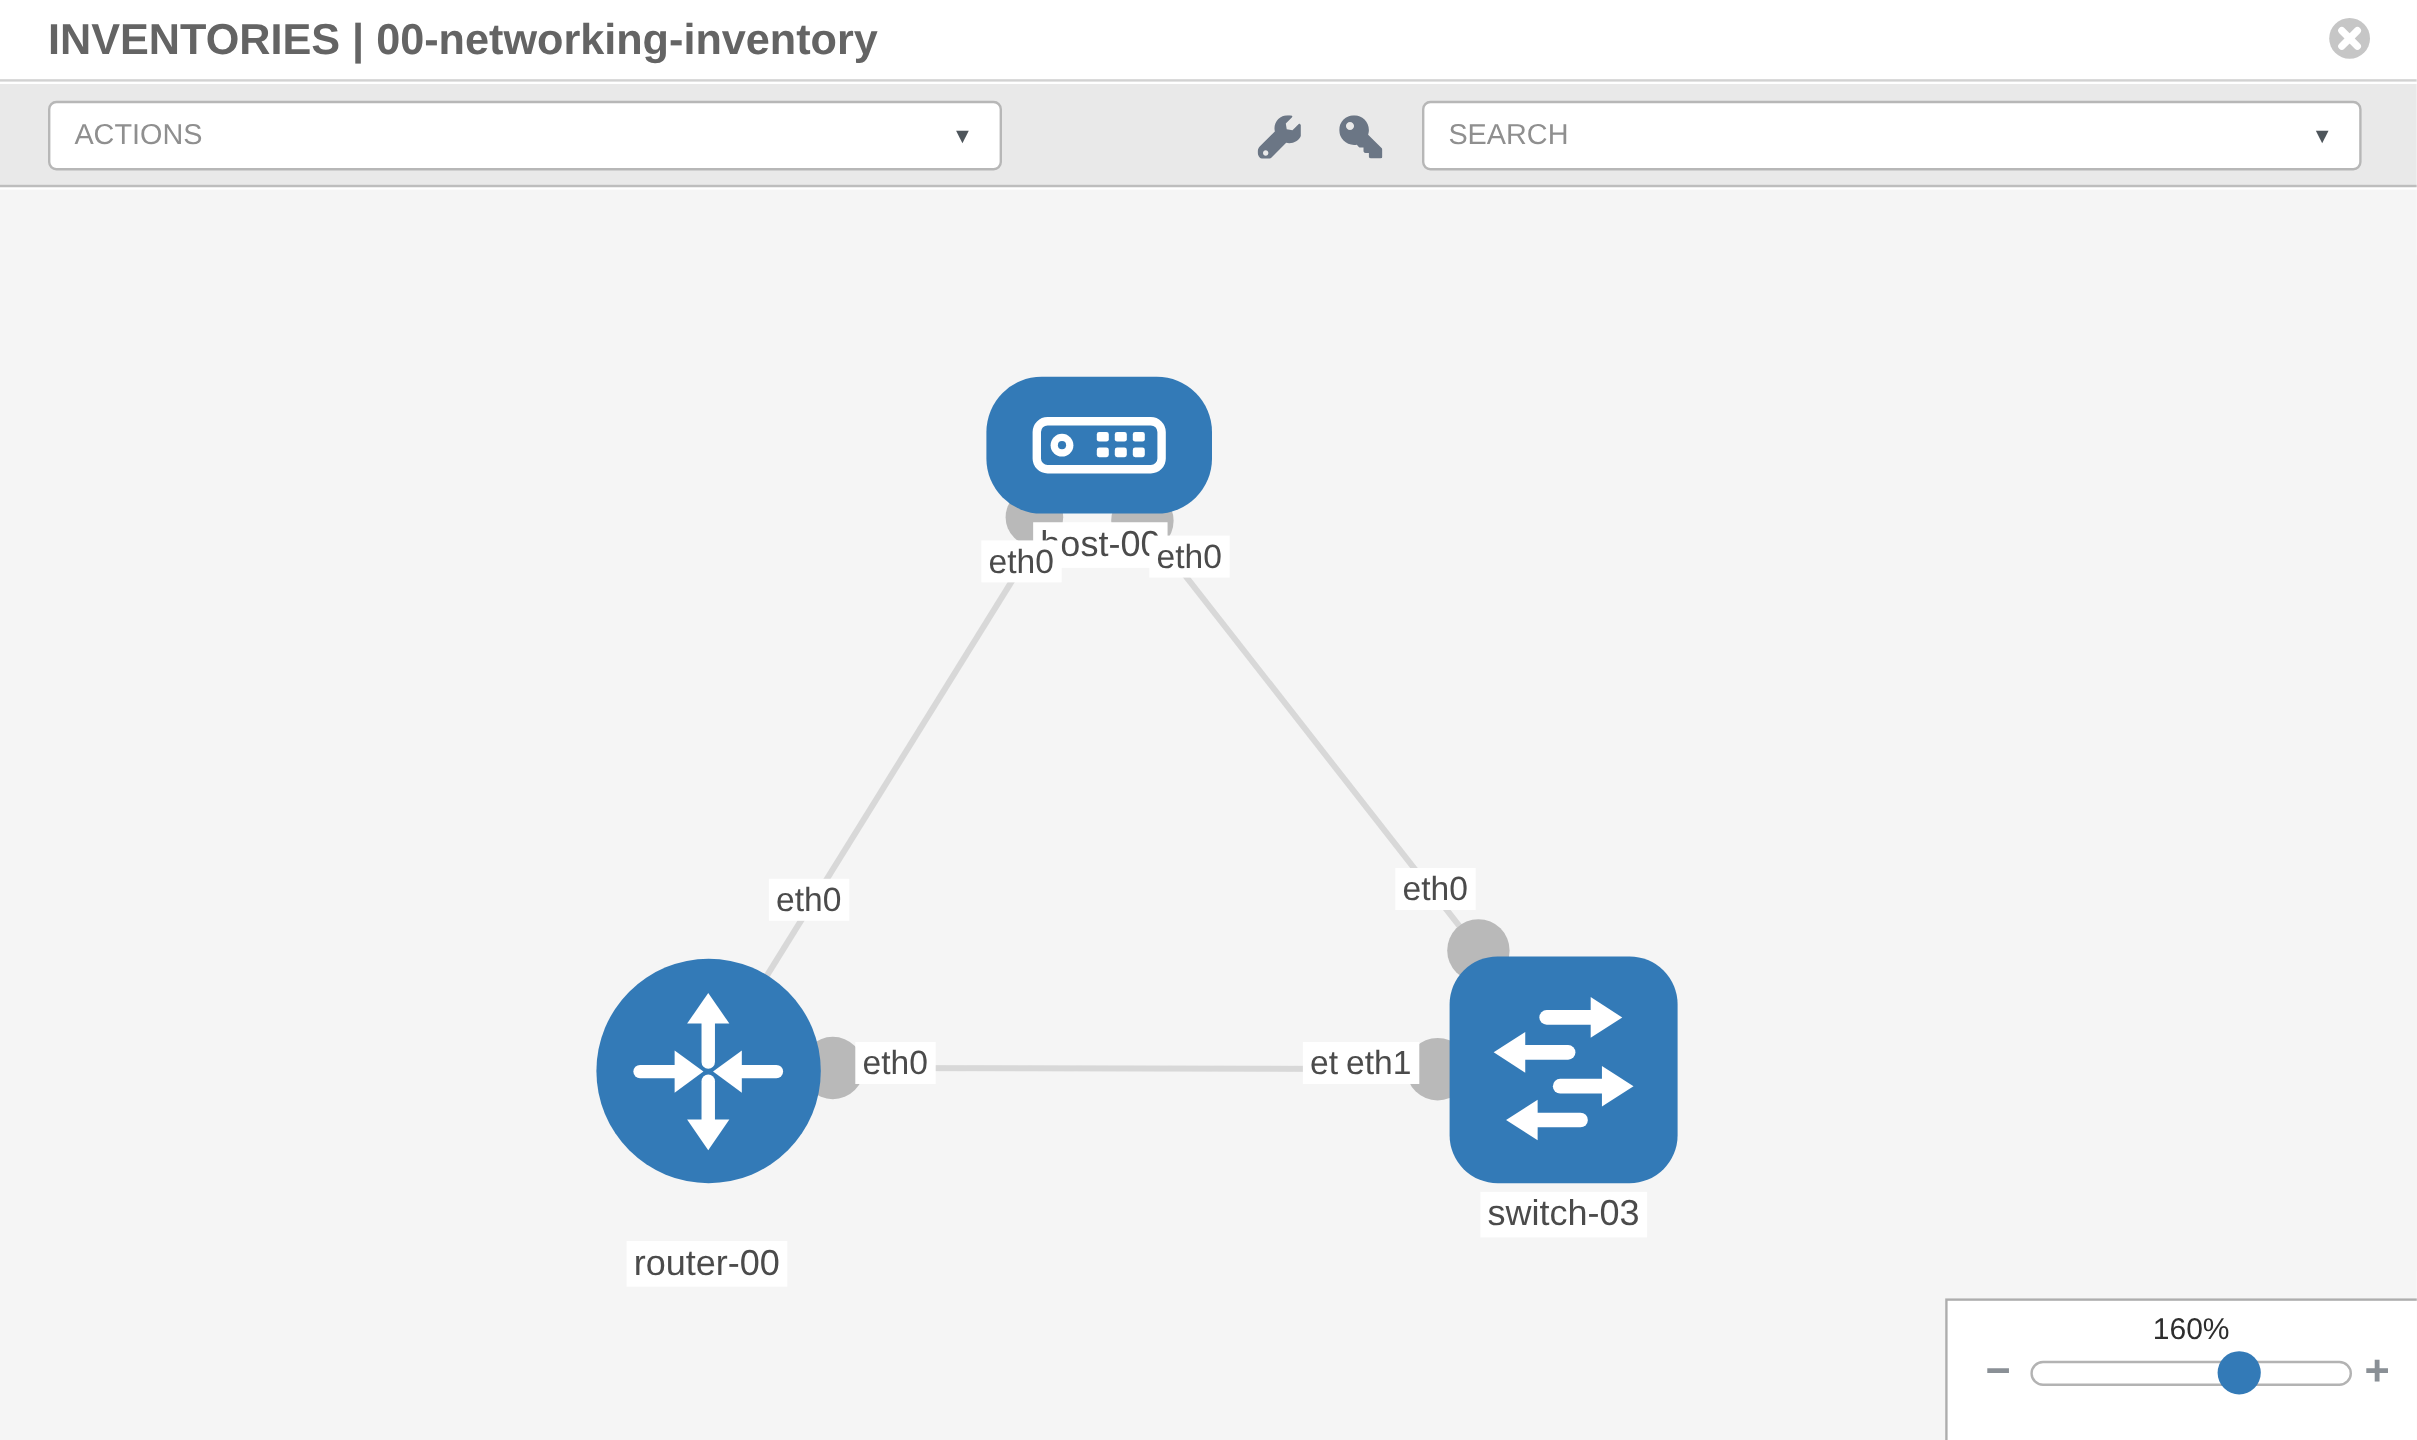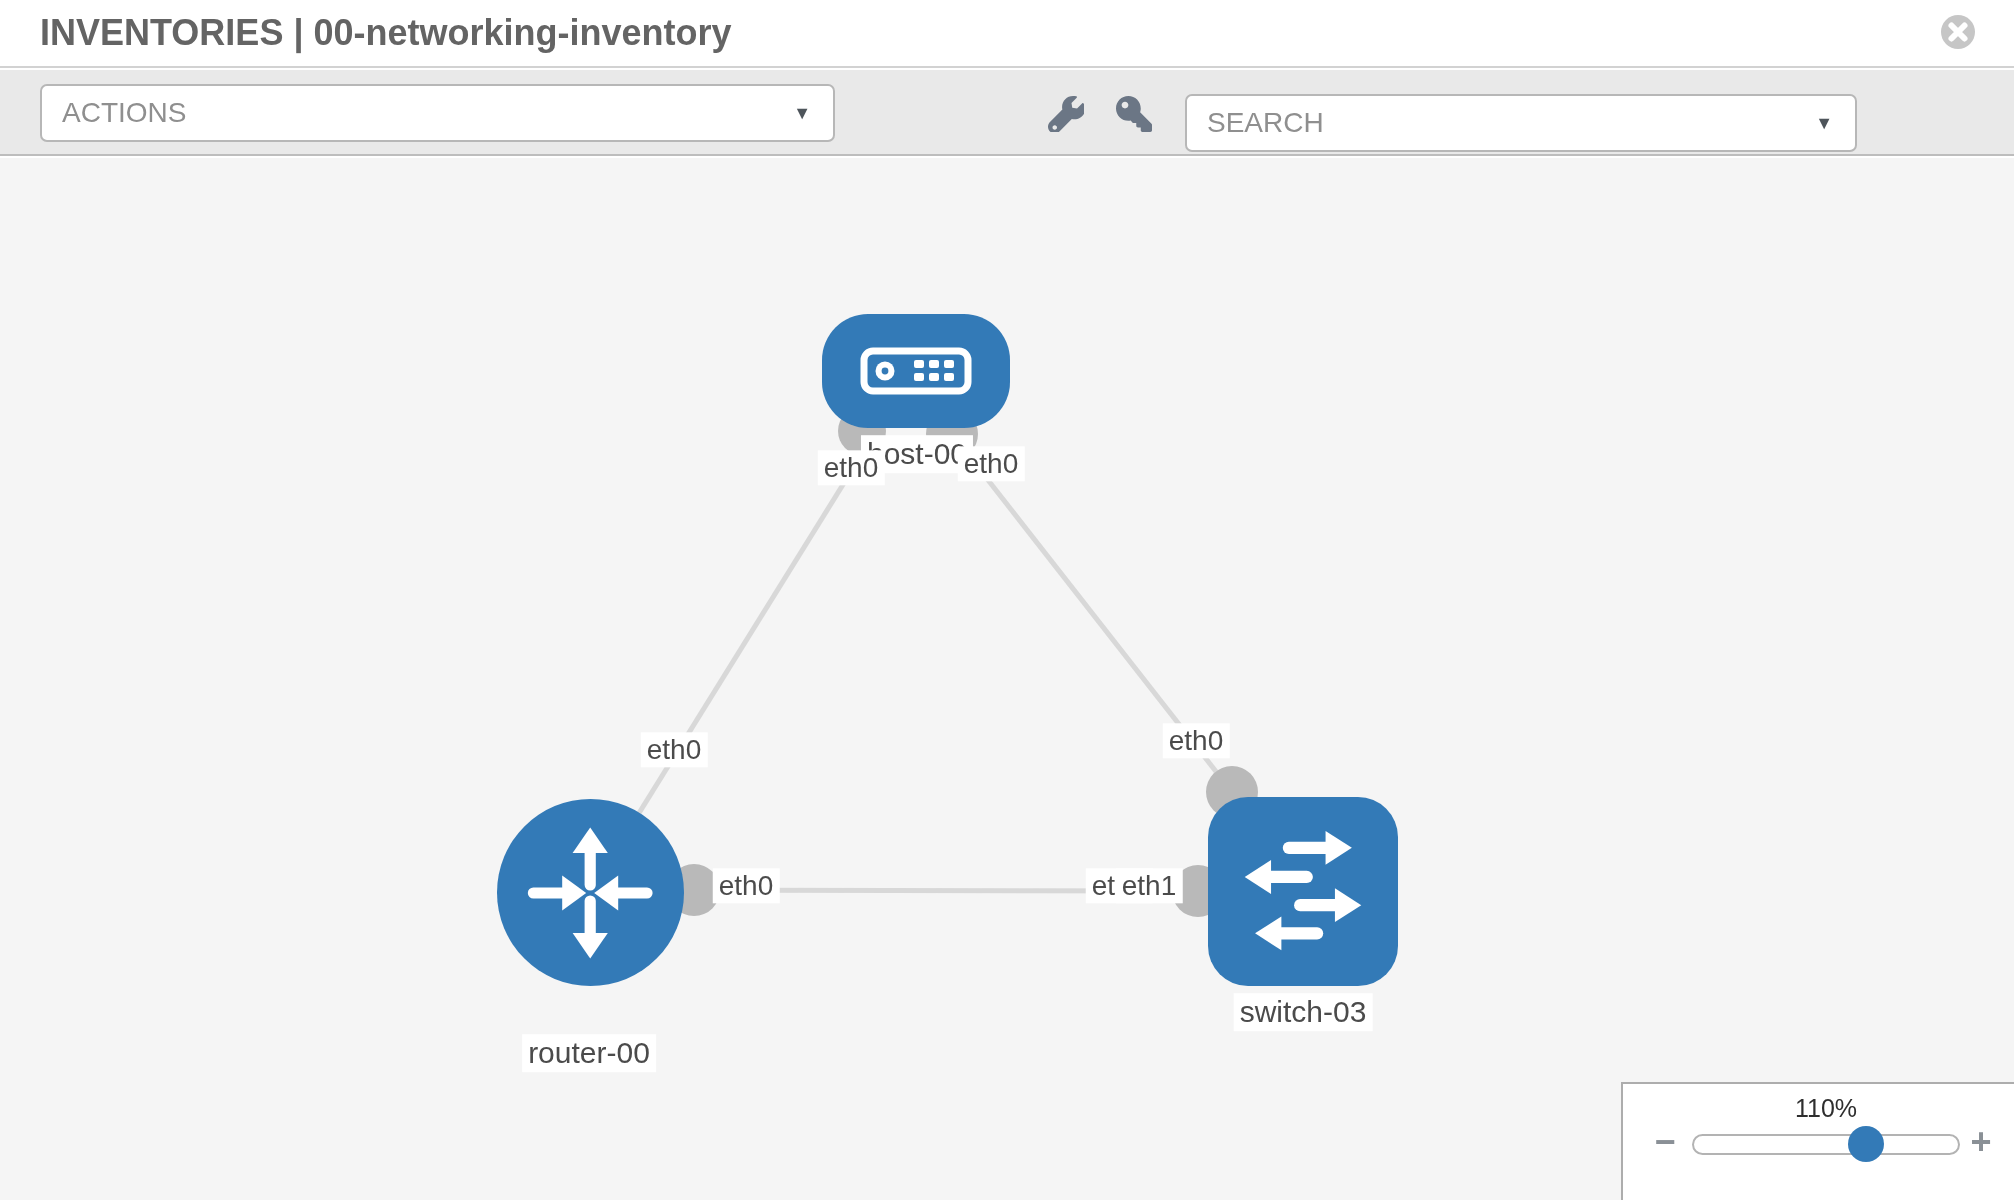--- a/index.html
+++ b/index.html
@@ -31,28 +31,28 @@
     position: absolute; top: 70px; left: 0; width: 2014px; height: 86px;
     background: #e9e9e9; border-bottom: 2px solid #bdbdbd;
   }
   .dropdown {
     position: absolute; top: 14px; height: 58px;
     background: #ffffff; border: 2px solid #b7b7b7; border-radius: 7px;
     cursor: pointer;
   }
   .dropdown .dd-label {
     position: absolute; left: 20px; top: 0; line-height: 54px;
-    font-size: 28px; color: #8f8f8f;
+    font-size: 24px; color: #8f8f8f;
   }
   .dropdown .dd-caret {
     position: absolute; right: 22px; top: 0; line-height: 54px;
     font-size: 18px; color: #4e555b;
   }
   .dd-actions { left: 40px; width: 795px; }
-  .dd-search  { left: 1185px; width: 672px; margin-top: 10px; }
+  .dd-search  { left: 1185px; width: 783px; }
   .tool-btn {
     position: absolute; top: 24px; width: 44px; height: 40px;
     background: transparent; border: none; cursor: pointer; padding: 0;
     display: flex; align-items: center; justify-content: center;
   }
   .tool-btn svg { display: block; }
   .btn-wrench { left: 1044px; }
   .btn-key    { left: 1112px; }
 
   
@@ -216,18 +216,18 @@
 
 <div class="chip chip-if" style="left:851px; top:468px;">eth0</div>
 <div class="chip chip-if" style="left:991px; top:464px;">eth0</div>
 <div class="chip chip-if" style="left:674px; top:750px;">eth0</div>
 <div class="chip chip-if" style="left:1196px; top:741px;">eth0</div>
 <div class="chip chip-if" style="left:746px; top:886px;">eth0</div>
 <div class="chip chip-if" style="left:1119px; top:886px;">eth0</div>
 <div class="chip chip-if" style="left:1149px; top:886px; z-index:31;">eth1</div>
 
 <div class="zoom-panel">
-  <div class="zoom-level">110%</div>
+  <div class="zoom-level">160%</div>
   <button class="zoom-btn zoom-out">−</button>
   <div class="zoom-track"></div>
   <div class="zoom-thumb"></div>
   <button class="zoom-btn zoom-in">+</button>
 </div>
 
 </body></html>

